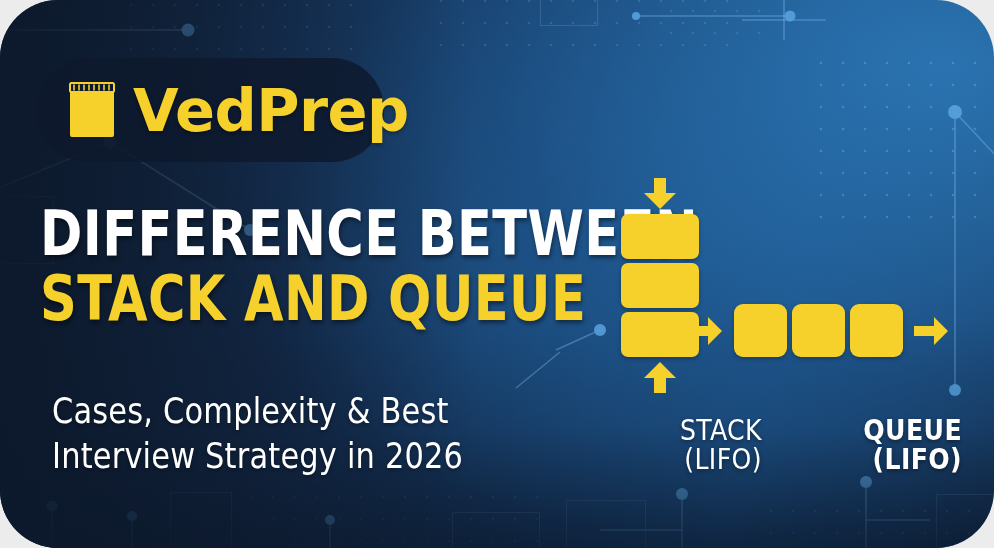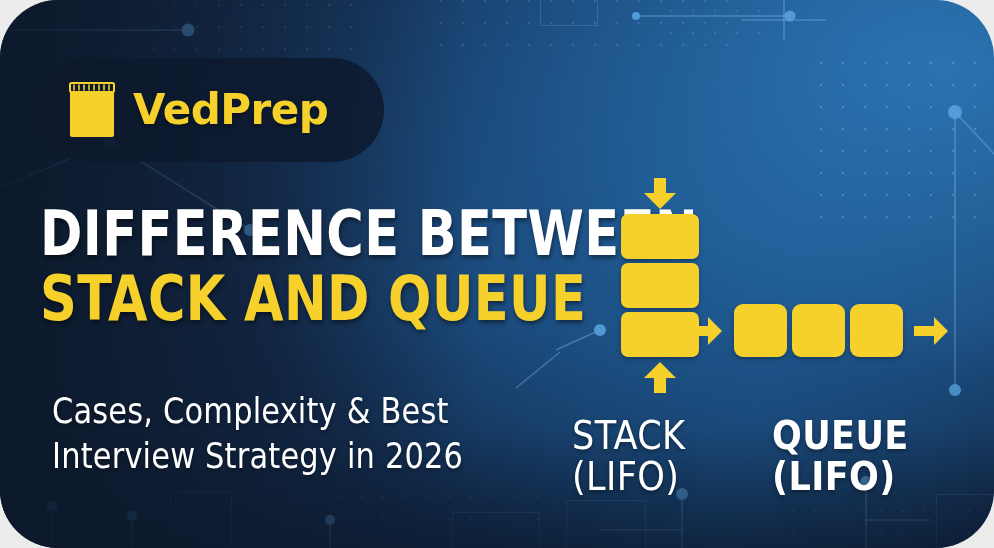--- a/index.html
+++ b/index.html
@@ -85,21 +85,21 @@
     display: flex;
     align-items: center;
     gap: 17px;
     padding-left: 32px;
     box-sizing: border-box;
   }
   #notebook-icon { width: 48px; height: 58px; flex: 0 0 auto; }
   #logo-text {
     color: #f6d12b;
     font-family: "DejaVu Sans", sans-serif;
-    font-size: 42px;
+    font-size: 59px;
     font-weight: bold;
     letter-spacing: -0.5px;
     line-height: 1;
     text-shadow: 0 2px 4px rgba(0,0,0,0.35);
   }
 
   
   #headline { position: absolute; left: 40px; top: 203px; }
   .headline-line {
     font-family: "Liberation Sans Narrow", "DejaVu Sans Condensed", "Liberation Sans", sans-serif;
@@ -191,24 +191,24 @@
     border-radius: 9px;
     box-shadow: 0 2px 4px rgba(0,0,0,0.28);
   }
   .arrow-right { width: 35px; height: 30px; }
 
   
   .diagram-label {
     position: absolute;
     color: #ffffff;
     font-family: "Liberation Sans Narrow", "DejaVu Sans Condensed", "Liberation Sans", sans-serif;
-    font-size: 39px;
+    font-size: 28px;
     font-weight: normal;
     line-height: 1.05;
-    text-align: left;
+    text-align: right;
     letter-spacing: 0.4px;
     text-shadow: 0 2px 4px rgba(0,0,0,0.4);
     white-space: pre-line;
   }
   #stack-label { left: -8px;  top: 238px; width: 190px; }
   #queue-label { left: 192px; top: 238px; width: 190px; font-weight: bold; }
 </style>
 </head>
 <body>
 

